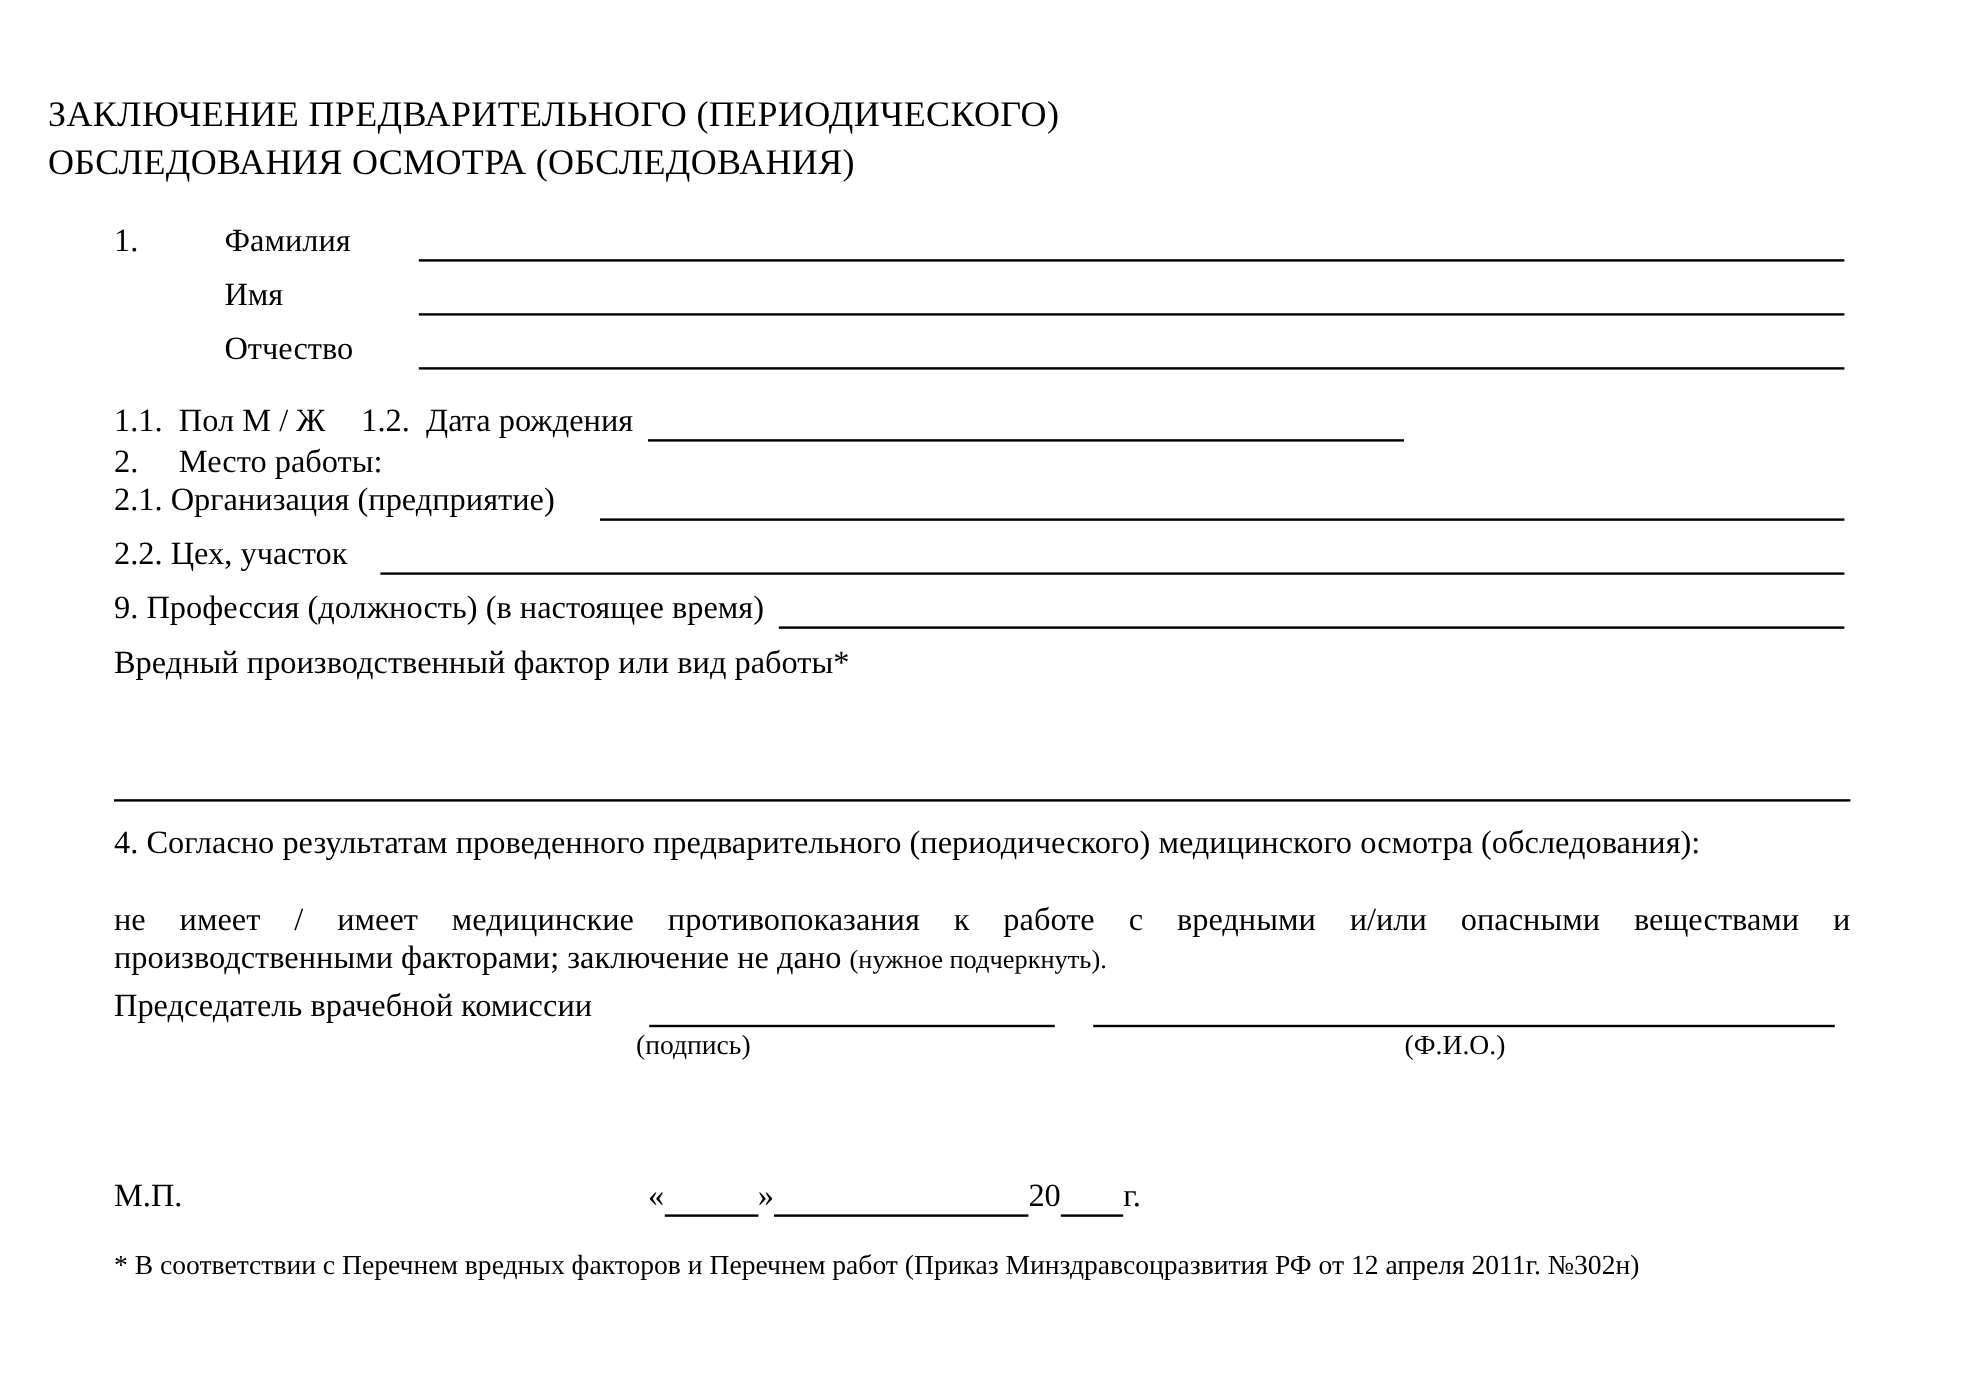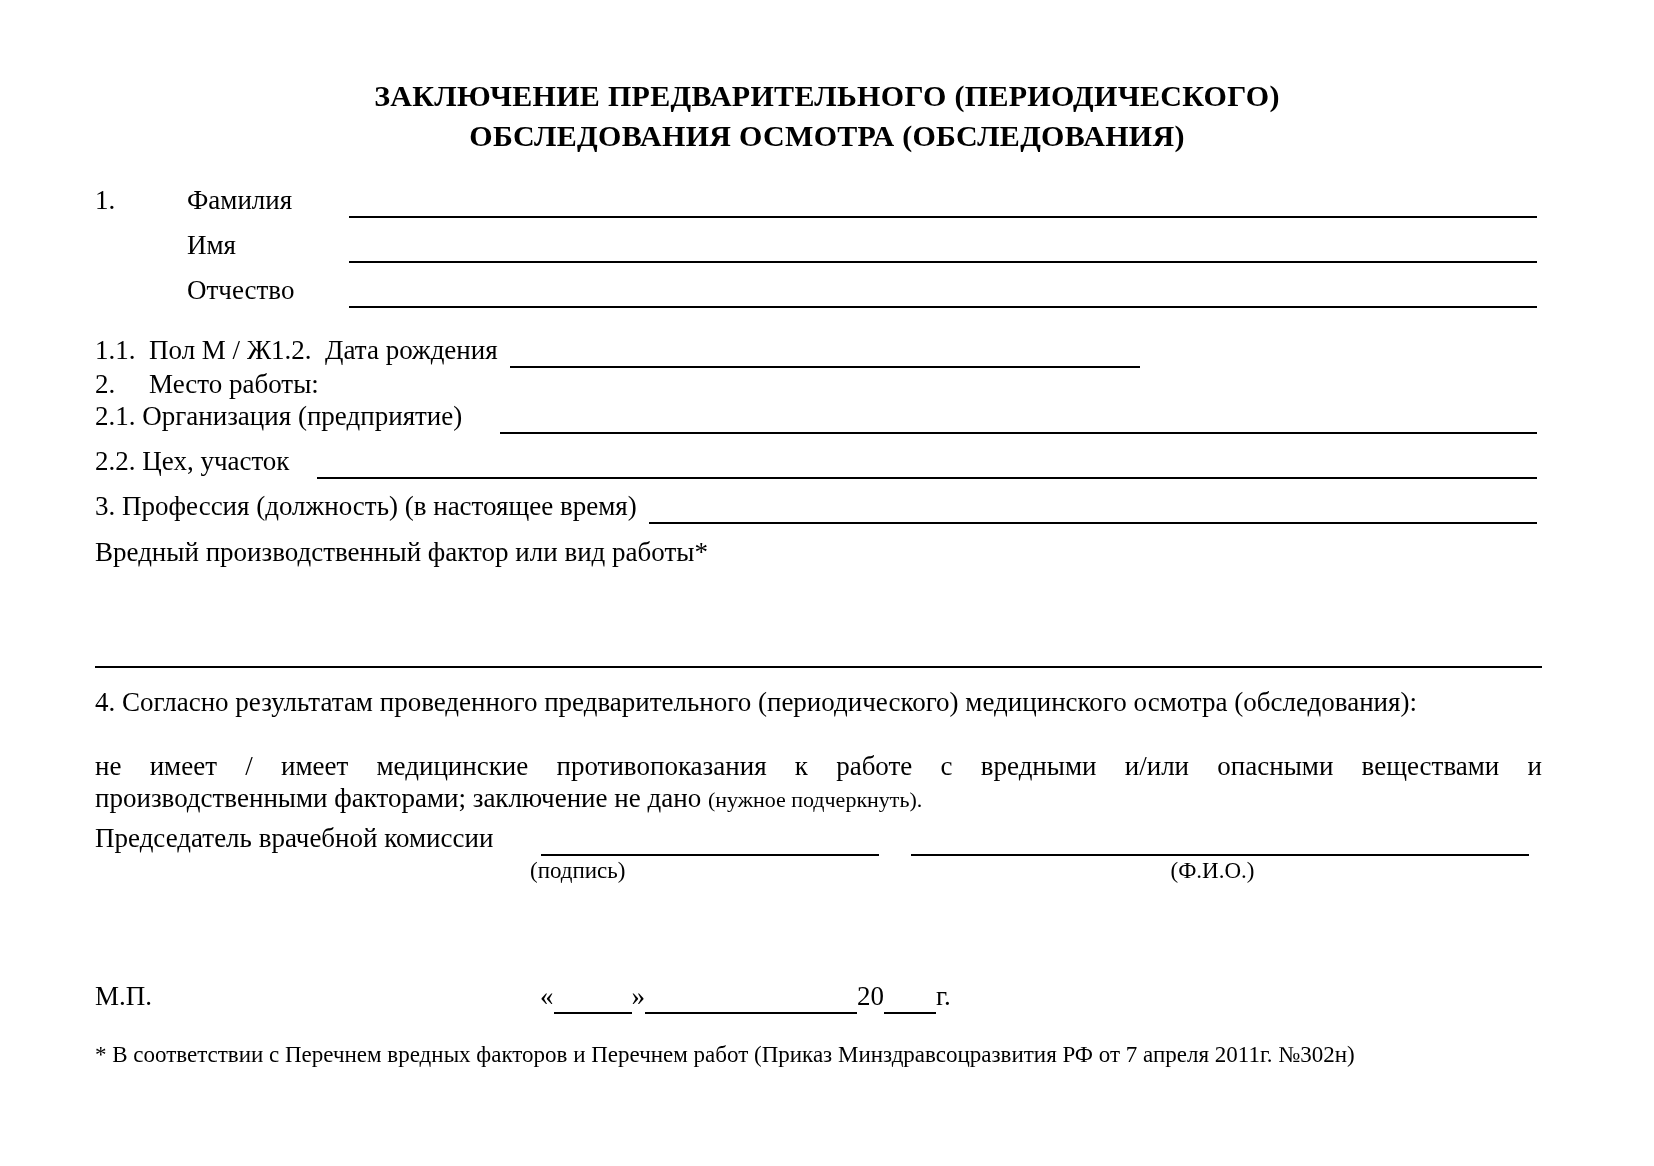--- a/index.html
+++ b/index.html
@@ -15,25 +15,26 @@
     color: #000000;
     font-family: "Liberation Serif", "DejaVu Serif", serif;
     font-size: 27px;
     overflow: hidden;
   }
   .abs { position: absolute; }
 
   
   .title {
     left: 0; right: 0; top: 76px;
-    text-align: center;
-    font-weight: bold;
+    text-align: left;
+    font-weight: normal;
     font-size: 30px;
     line-height: 40px;
     letter-spacing: 0.3px;
+    padding-left: 40px;
   }
 
   
   .row {
     left: 95px; right: 117px;
     display: flex;
     align-items: flex-end;
     height: 36px;
   }
   .row .lbl { white-space: nowrap; line-height: 36px; }
@@ -45,21 +46,21 @@
     line-height: 29px;
     white-space: nowrap;
   }
   .grow { flex: 1 1 auto; }
 
   .num-cell { display: inline-block; width: 48px; }
   .fio-label { display: inline-block; width: 162px; margin-left: 44px; }
 
   .ml12 { margin-left: 12px; }
   .ml28 { margin-left: 28px; }
-  .ml30 { }
+  .ml30 { margin-right: 30px; }
   .ml38 { margin-left: 38px; }
   .ml48 { margin-left: 48px; }
   .ml32 { margin-left: 32px; }
 
   .w630 { width: 630px; flex: 0 0 auto; }
   .w338 { width: 338px; flex: 0 0 auto; }
   .w618 { width: 618px; flex: 0 0 auto; }
   .w78  { width: 78px;  flex: 0 0 auto; }
   .w212 { width: 212px; flex: 0 0 auto; }
   .w52  { width: 52px;  flex: 0 0 auto; }
@@ -146,21 +147,21 @@
     <span class="lbl">2.1. Организация (предприятие)</span>
     <div class="fill-line grow ml38"></div>
   </div>
 
   <div class="abs row" style="top:443px">
     <span class="lbl">2.2. Цех, участок</span>
     <div class="fill-line grow ml28"></div>
   </div>
 
   <div class="abs row" style="top:488px">
-    <span class="lbl">3. Профессия (должность) (в настоящее время)</span>
+    <span class="lbl">9. Профессия (должность) (в настоящее время)</span>
     <div class="fill-line grow ml12"></div>
   </div>
 
   <div class="abs plain" style="top:534px">Вредный производственный фактор или вид работы*</div>
 
   <div class="abs separator" style="top:666px"></div>
 
   <div class="abs para" style="top:686px">
     <div>4. Согласно результатам проведенного предварительного (периодического) медицинского осмотра (обследования):</div>
     <div class="justify-line">не имеет / имеет медицинские противопоказания к работе с вредными и/или опасными веществами и</div>
@@ -187,15 +188,15 @@
       <span class="quote">«</span>
       <div class="fill-line w78"></div>
       <span class="quote">»</span>
       <div class="fill-line w212"></div>
       <span class="quote">20</span>
       <div class="fill-line w52"></div>
       <span class="quote">г.</span>
     </div>
   </div>
 
-  <div class="abs footnote" style="top:1040px">* В соответствии с Перечнем вредных факторов и Перечнем работ (Приказ Минздравсоцразвития РФ от 7 апреля 2011г. №302н)</div>
+  <div class="abs footnote" style="top:1040px">* В соответствии с Перечнем вредных факторов и Перечнем работ (Приказ Минздравсоцразвития РФ от 12 апреля 2011г. №302н)</div>
 
 </div>
 
 </body></html>

